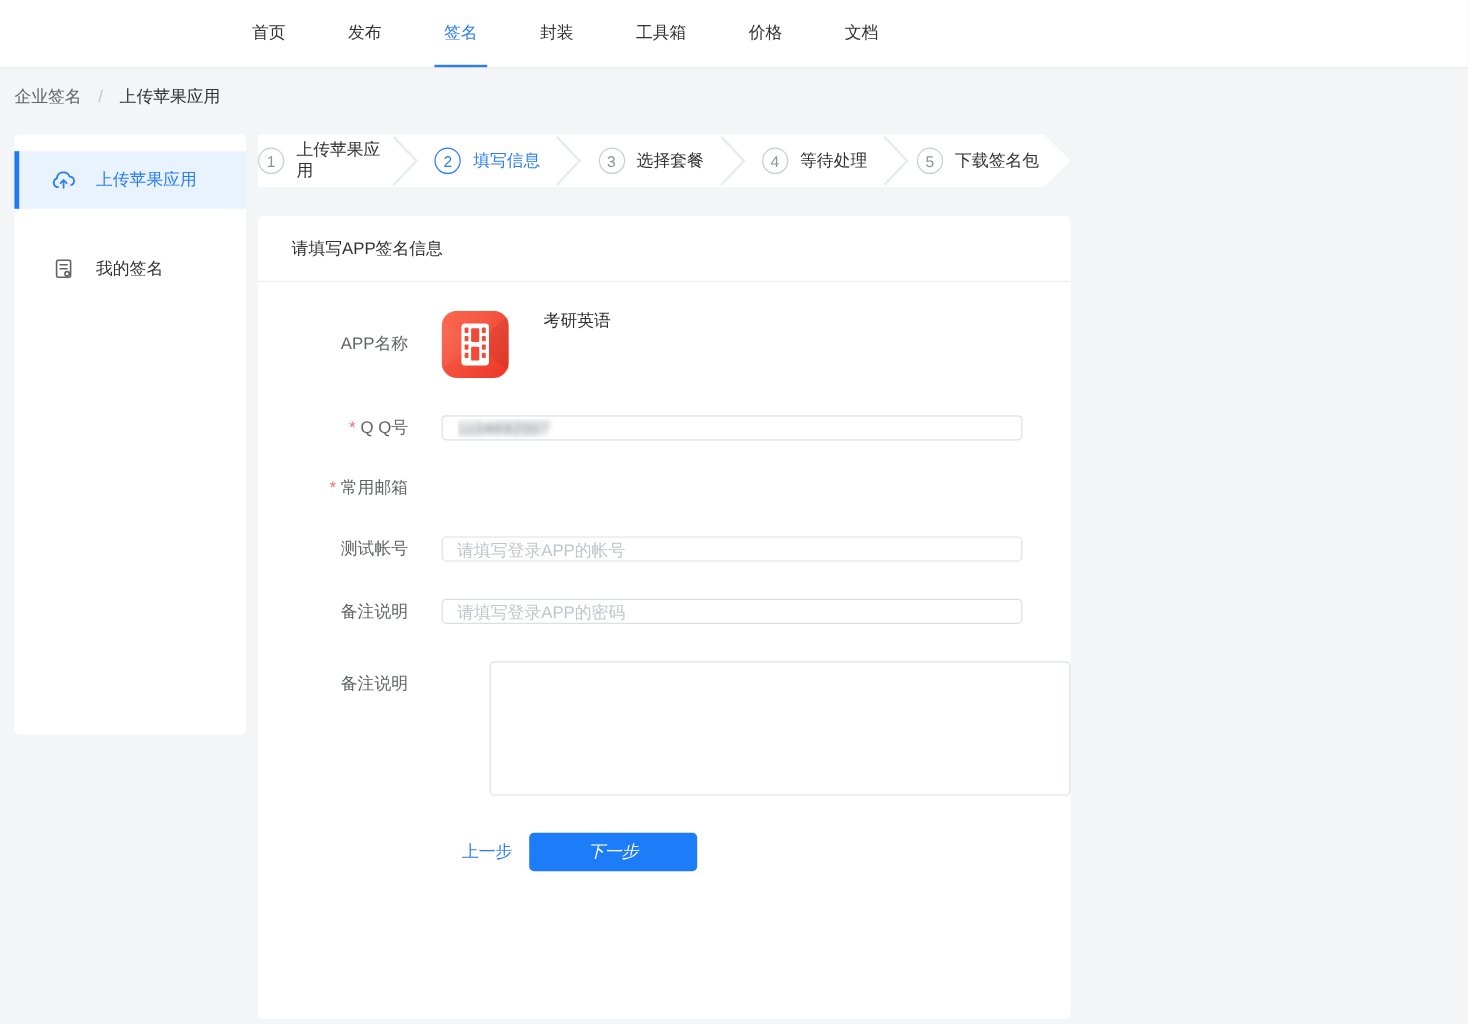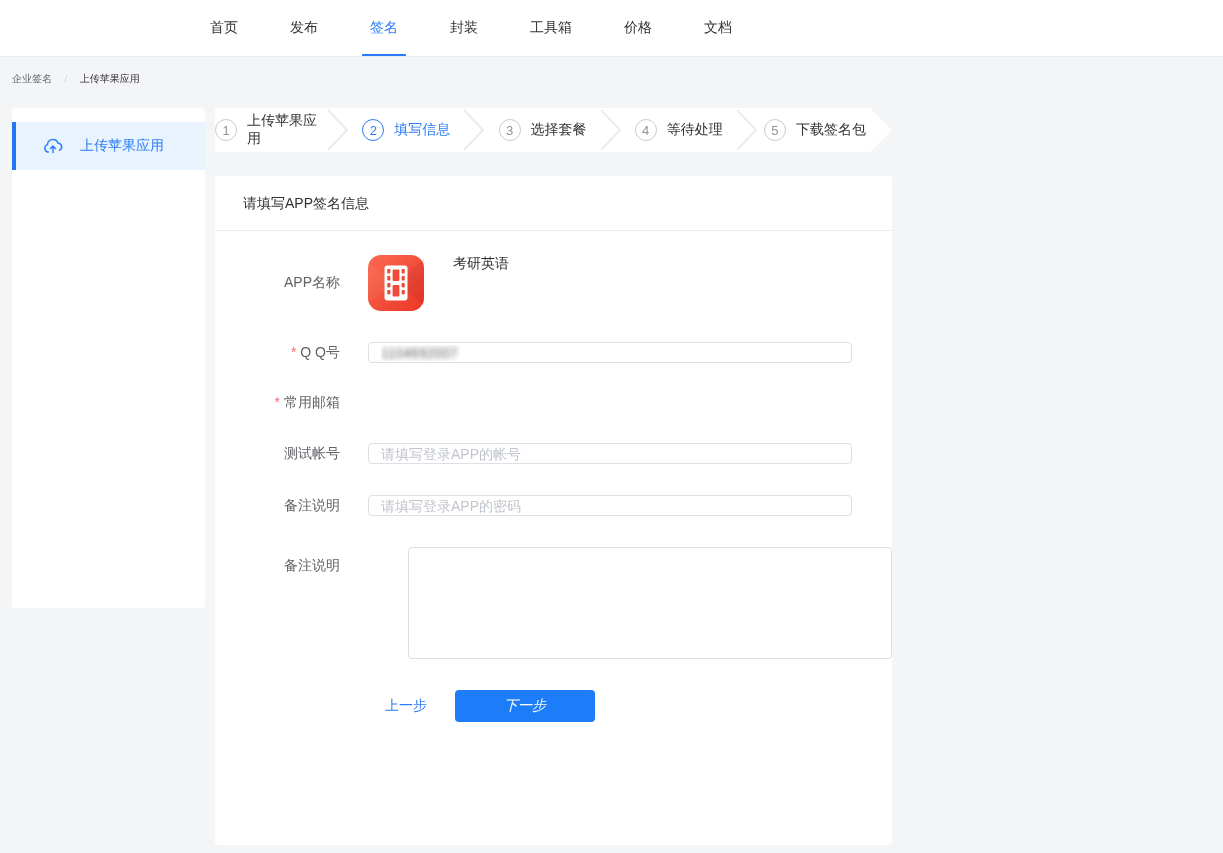--- a/index.html
+++ b/index.html
@@ -8,21 +8,21 @@
     font-family:"Liberation Sans","DejaVu Sans",sans-serif;
     background:#f4f5f7; font-size:14px; color:#303133;
   }
   
   .header { height:57px; background:#fff; border-bottom:1px solid #e9eaec; display:flex; align-items:stretch; }
   .nav { display:flex; margin-left:208px; gap:48px; align-items:center; }
   .nav-item { position:relative; cursor:pointer; color:#303133; padding:32px 2px; }
   .nav-item.active { color:#2b7cf8; }
   .nav-item.active::after { content:""; position:absolute; left:-6px; right:-6px; bottom:13px; height:2px; background:#2b7cf8; }
   
-  .breadcrumb { padding:15px 12px 14px; font-size:10px; color:#606266;font-family:Liberation Serif, serif; }
+  .breadcrumb { padding:15px 12px 14px; font-size:14px; color:#606266; }
   .bc-link { cursor:pointer; color:#606266; }
   .bc-sep { margin:0 10px; color:#c0c4cc; }
   .bc-current { color:#303133; }
   
   .page { display:flex; gap:10px; padding:0 12px; margin-top:8px; align-items:flex-start; }
   
   .sidebar { width:193px; height:500px; background:#fff; border-radius:4px; padding-top:14px; flex:none; }
   .side-item { height:48px; display:flex; align-items:center; padding-left:26px; gap:16px; cursor:pointer; color:#303133; border-left:4px solid transparent; }
   .side-item.active { background:#e9f3fe; border-left:4px solid #2079f2; color:#2b7cf8; }
   .side-item + .side-item { margin-top:26px; }
@@ -46,21 +46,21 @@
   .form-row.row-top .form-label { margin-top:10px; }
   .form-label { width:125px; text-align:right; margin-right:28px; color:#606266; flex:none; }
   .star { color:#f56c6c; margin-right:4px; }
   .app-info { display:flex; align-items:flex-start; gap:29px; }
   .app-icon { width:56px; height:56px; display:inline-block; }
   .app-name { color:#303133; }
   .input { width:484px; height:21px; border:1px solid #dcdfe6; border-radius:4px; padding:0 12px; font-size:14px; color:#606266; outline:none; font-family:inherit; background:#fff; }
   .input::placeholder { color:#c0c4cc; }
   .input.redacted { color:transparent; text-shadow:0 0 5px rgba(68,72,78,0.85); }
   .textarea { width:484px; height:112px; border:1px solid #dcdfe6; border-radius:4px; padding:8px 12px; font-size:14px; color:#606266; outline:none; resize:none; font-family:inherit; background:#fff; }
-  .btn-row { margin-left:153px; margin-top:12px; display:flex; align-items:center; gap:28px; }
+  .btn-row { margin-left:153px; margin-top:12px; display:flex; align-items:center; gap:14px; }
   .prev-link { color:#2b7cf8; cursor:pointer; margin-left:17px; text-decoration:none; }
   .next-btn { width:140px; height:32px; background:#1d7cf8; color:#fff; border:none; border-radius:4px; font-size:14px; cursor:pointer; font-family:inherit;font-style:italic; }
 </style>
 </head>
 <body>
 
 <div class="app">
 
   <header class="header">
     <nav class="nav">
@@ -85,20 +85,32 @@
     <aside class="sidebar">
       <div class="side-item active">
         <span class="side-icon">
           <svg width="22" height="22" viewBox="0 0 24 24" fill="none" stroke="#2b7cf8" stroke-width="1.6" stroke-linecap="round" stroke-linejoin="round">
             <path d="M19 16.6a4 4 0 0 0-1.5-7.7 6 6 0 0 0-11.6 1.6A4.2 4.2 0 0 0 6 18.5h1"></path>
             <path d="M12 19v-6"></path>
             <path d="M9.3 14.8 12 12l2.7 2.8"></path>
           </svg>
         </span>
         <span>上传苹果应用</span>
+      </div>
+      <div class="side-item">
+        <span class="side-icon">
+          <svg width="20" height="20" viewBox="0 0 24 24" fill="none" stroke="#606266" stroke-width="1.6" stroke-linecap="round" stroke-linejoin="round">
+            <rect x="5" y="3.5" width="14" height="17" rx="1.5"></rect>
+            <path d="M8.5 8h7"></path>
+            <path d="M8.5 12h7"></path>
+            <circle cx="15.5" cy="17" r="2.2"></circle>
+            <path d="M15.5 19.2v1.6"></path>
+          </svg>
+        </span>
+        <span>我的签名</span>
       </div>
     </aside>
 
     <div class="right">
 
       <div class="steps-wrap">
         <div class="steps">
           <div class="step">
             <span class="step-num">1</span>
             <span class="step-label">上传苹果应用</span>

